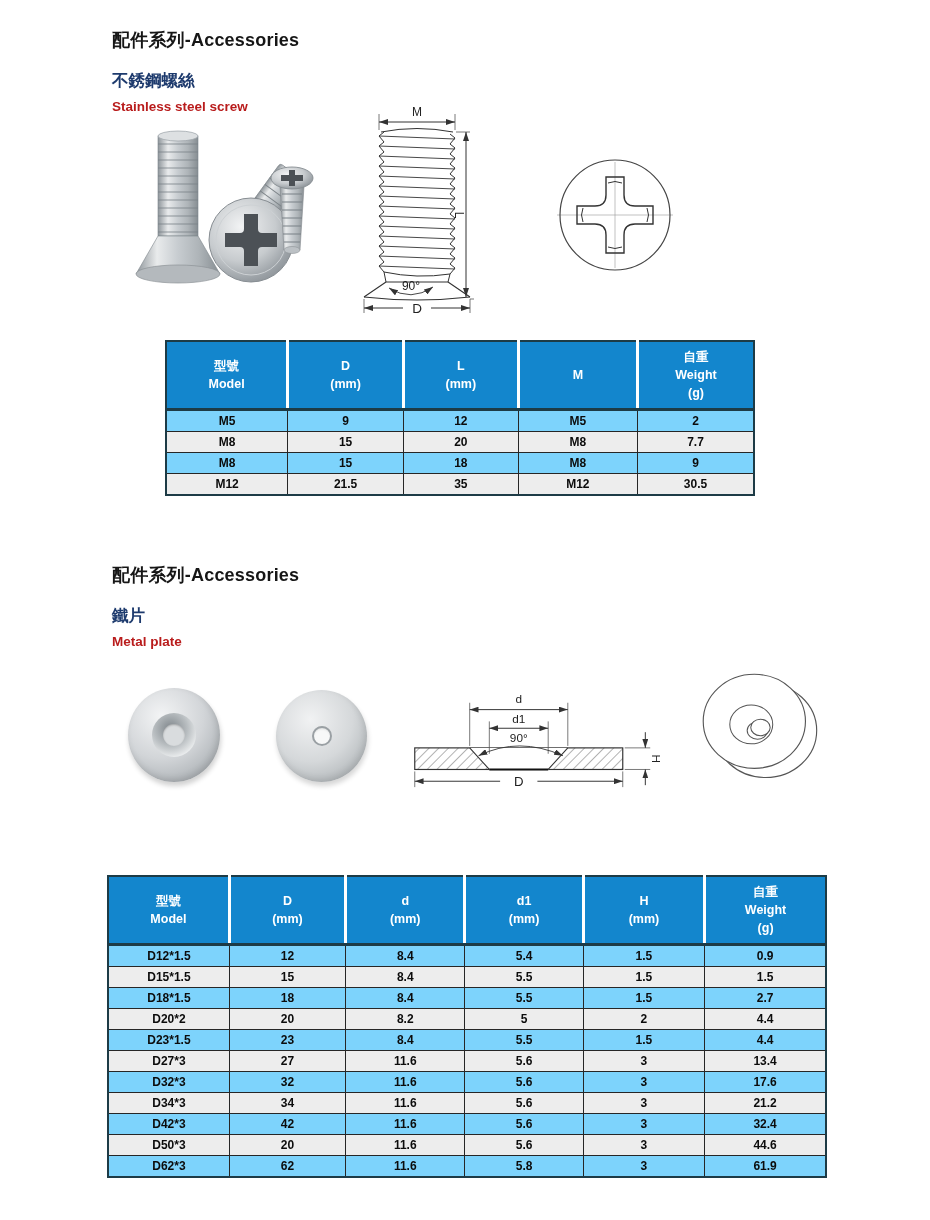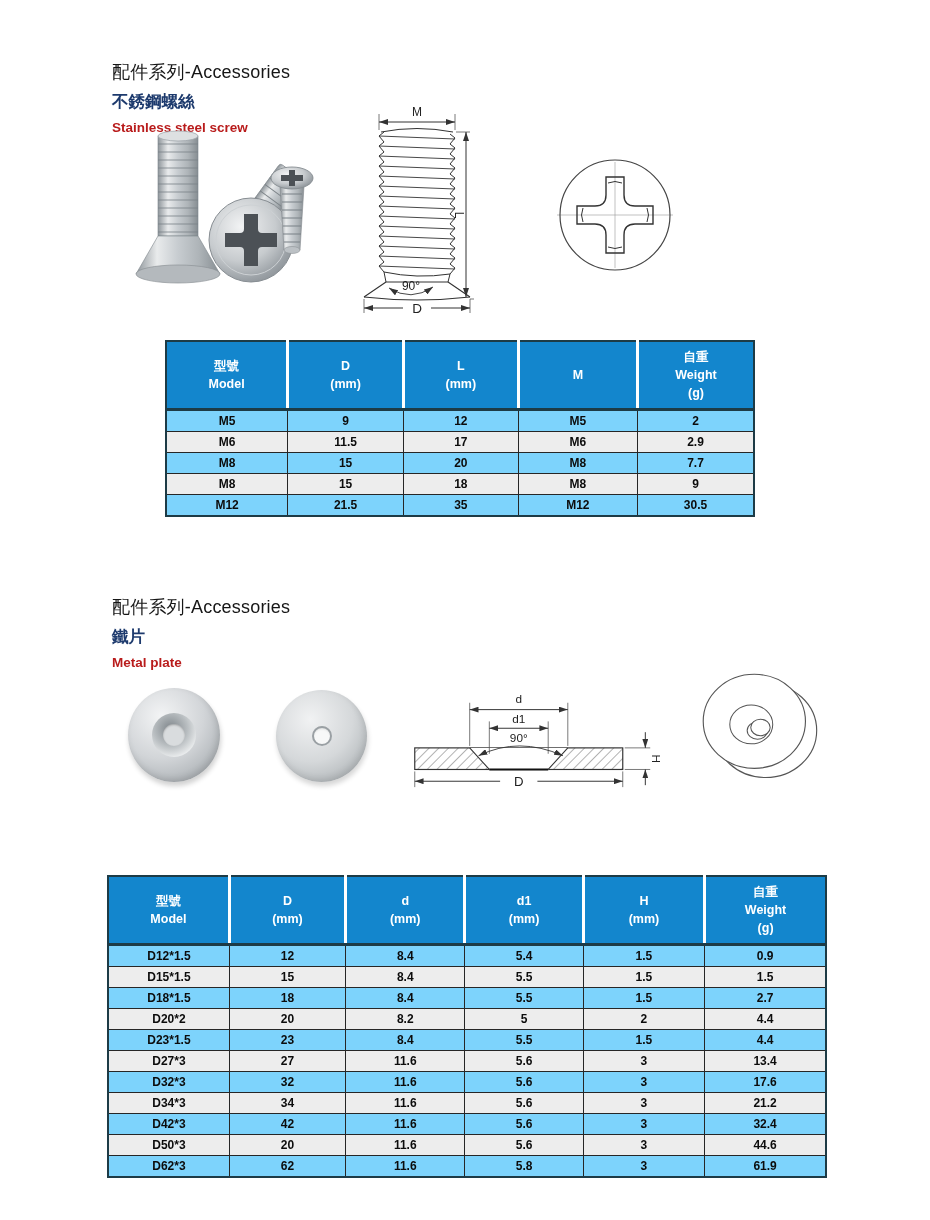--- a/index.html
+++ b/index.html
@@ -1,20 +1,20 @@
 <!DOCTYPE html>
 <html><head>
 <meta charset="utf-8">
 <style>
   html,body{margin:0;padding:0;background:#fff;}
   .page{position:relative;width:930px;height:1220px;background:#ffffff;overflow:hidden;
         font-family:"Liberation Sans","DejaVu Sans",sans-serif;}
   .titles{position:absolute;left:112px;}
-  .series-title{font-size:18px;font-weight:400;color:#161616;letter-spacing:.2px;margin-top:32px;}
-  .name-zh{font-size:16.5px;font-weight:700;color:#1d3a6d;margin-top:7px;}
+  .series-title{font-size:18px;font-weight:700;color:#161616;letter-spacing:.2px;}
+  .name-zh{font-size:16.5px;font-weight:700;color:#1d3a6d;margin-top:18px;}
   .name-en{font-size:13.5px;font-weight:700;color:#b91c1c;margin-top:7px;}
   .fig{position:absolute;}
   .spec-table{position:absolute;border-collapse:collapse;table-layout:fixed;background:#7dd3fc;
               border:2px solid #1d3b46;}
   .spec-table th{background:#1386cd;color:#fff;font-weight:700;vertical-align:middle;
                  border-left:3px solid #ffffff;border-bottom:3px solid #1d3b46;padding:6px 2px;}
   .spec-table th:first-child{border-left:none;}
   .h-line{display:block;font-size:12.5px;line-height:1.45;text-align:center;}
   .spec-table td{border:1.4px solid #262626;text-align:center;font-weight:700;font-size:12px;
                  color:#0c0c0c;padding:2.5px 2px;line-height:15px;}
@@ -159,27 +159,20 @@
     </thead>
     <tbody>
       <tr>
           <td>M5</td>
           <td>9</td>
           <td>12</td>
           <td>M5</td>
           <td>2</td>
         </tr>
       <tr>
-          <td>M6</td>
-          <td>11.5</td>
-          <td>17</td>
-          <td>M6</td>
-          <td>2.9</td>
-        </tr>
-      <tr>
           <td>M8</td>
           <td>15</td>
           <td>20</td>
           <td>M8</td>
           <td>7.7</td>
         </tr>
       <tr>
           <td>M8</td>
           <td>15</td>
           <td>18</td>

